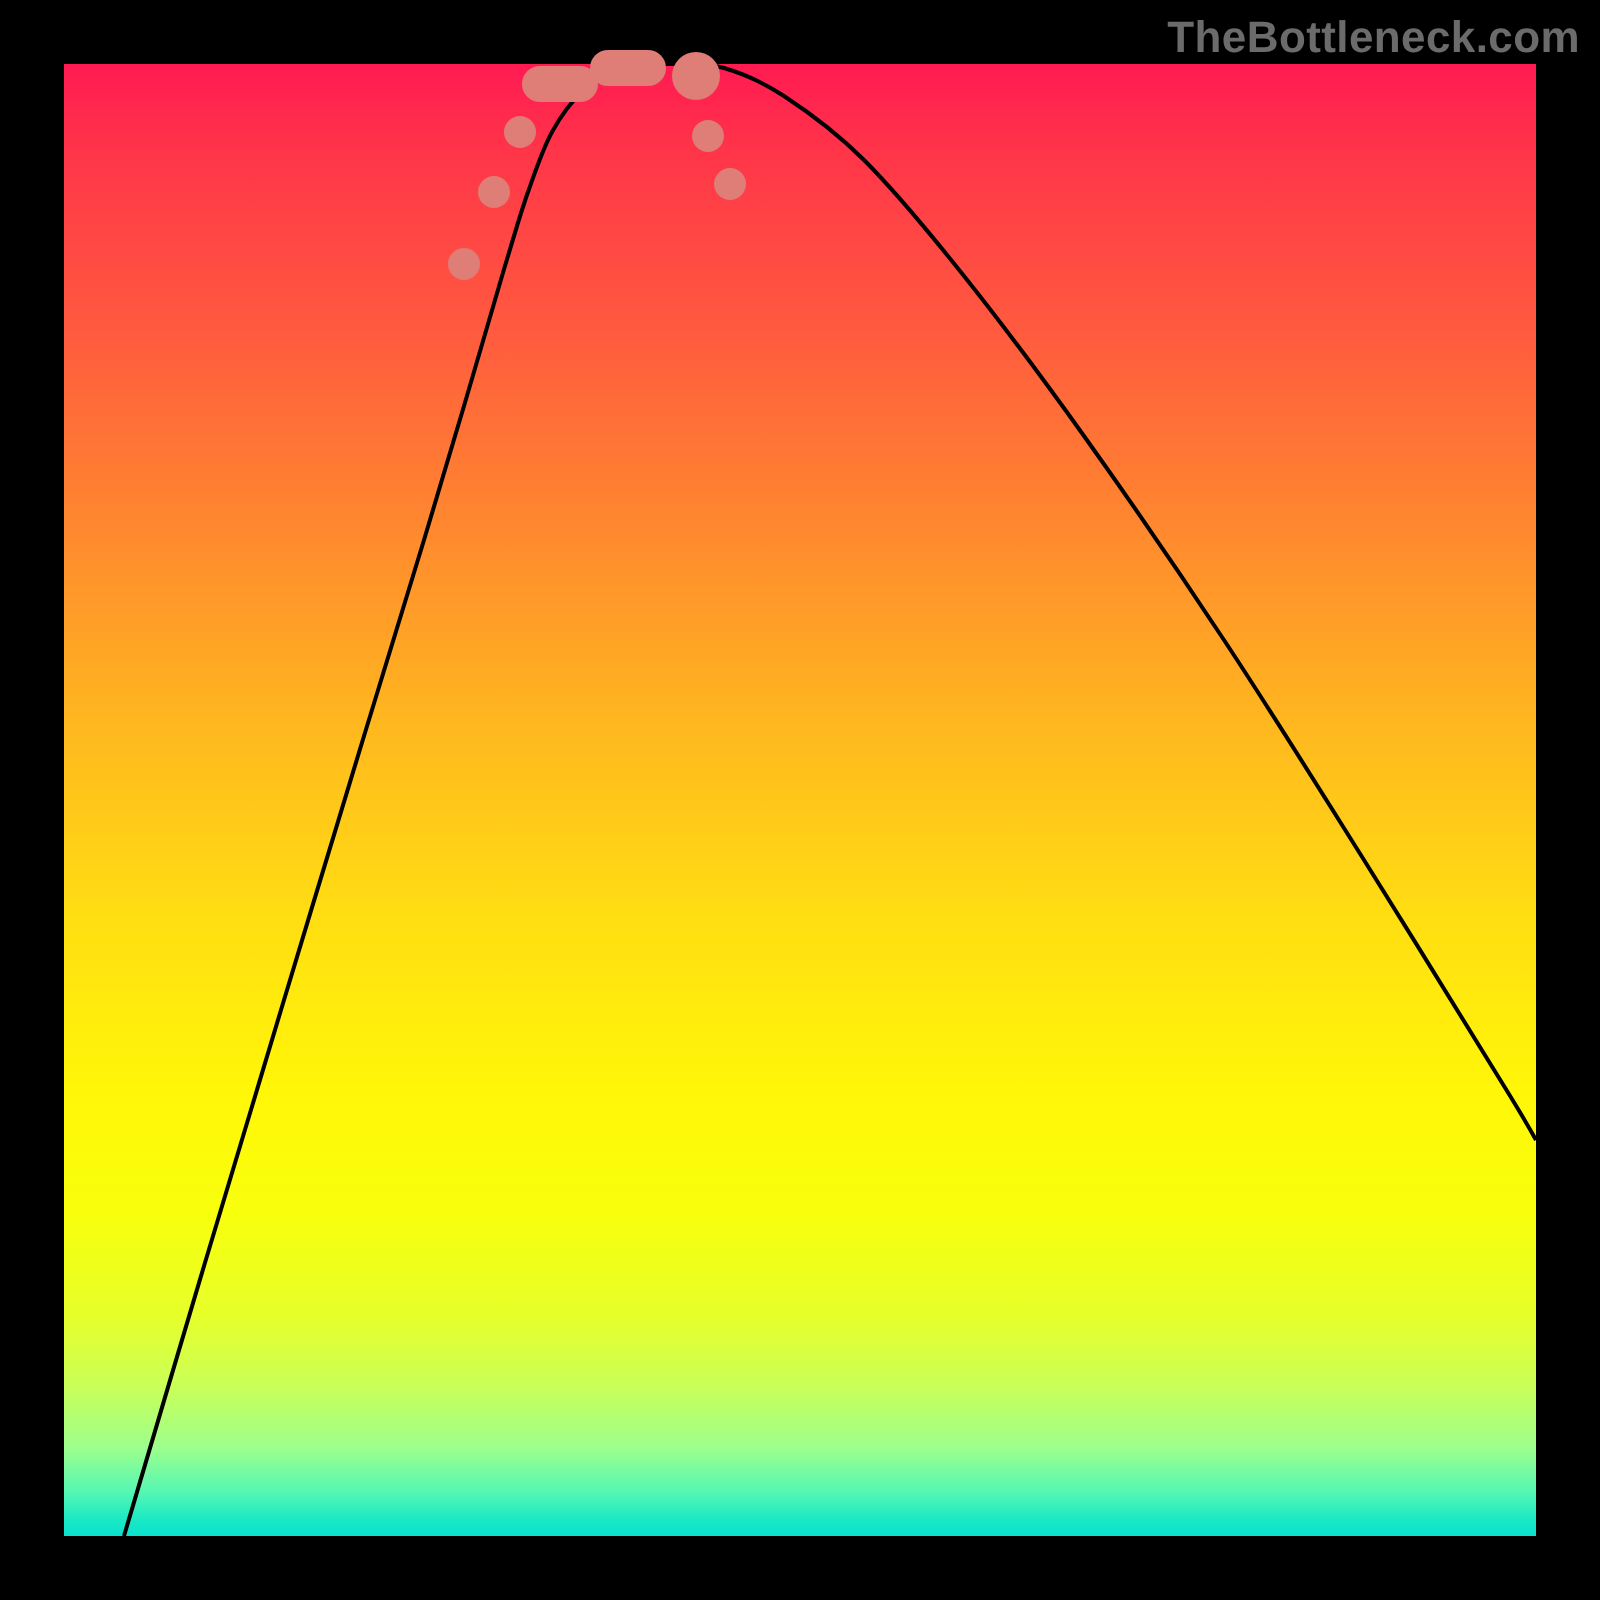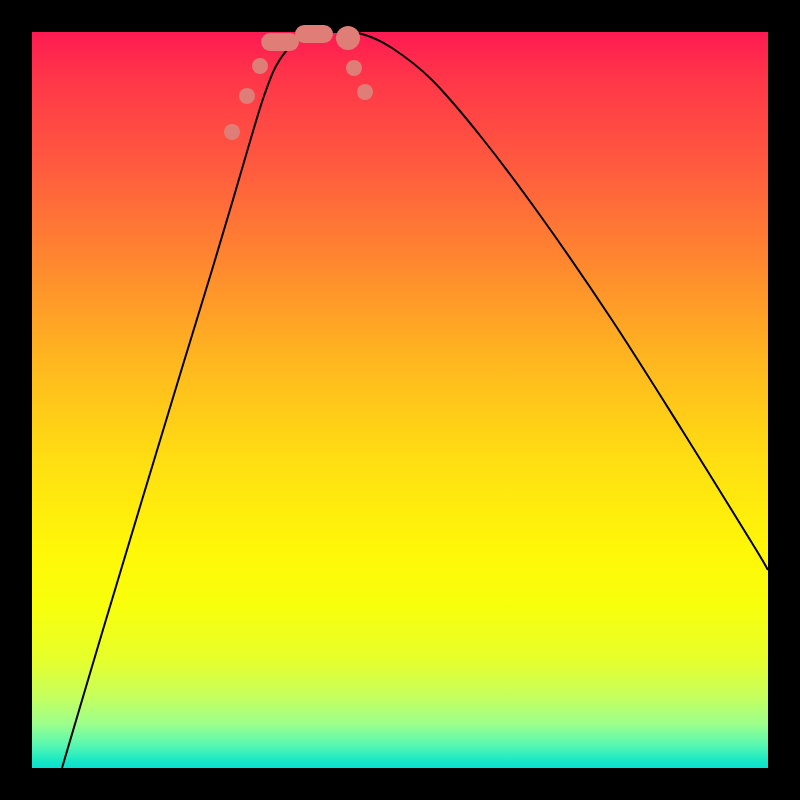--- a/index.html
+++ b/index.html
@@ -36,20 +36,21 @@
   
   .mk { position:absolute; width:16px; height:16px; border-radius:50%;
         background:#df7d77; transform:translate(-8px,-8px); }
   .mk.big { width:24px; height:24px; border-radius:12px; transform:translate(-12px,-12px); }
   .mk.wide { width:38px; height:18px; border-radius:9px; transform:translate(-19px,-9px); }
 </style>
 </head>
 <body>
 
 <div class="frame">
+  <div class="watermark">TheBottleneck.com</div>
 
   <div class="plot">
     <svg class="curve" viewBox="0 0 736 736" preserveAspectRatio="none">
       <path d="M 30 736 C 36.666666666666664 713.5, 56.666666666666664 645.6666666666666, 70 601 C 83.33333333333333 556.3333333333334, 96.66666666666667 512.1666666666666, 110 468 C 123.33333333333333 423.8333333333333, 138.33333333333334 374.3333333333333, 150 336 C 161.66666666666666 297.6666666666667, 171.66666666666666 265.5, 180 238 C 188.33333333333334 210.5, 194.66666666666666 189, 200 171 C 205.33333333333334 153, 208.33333333333334 142.5, 212 130 C 215.66666666666666 117.5, 218.66666666666666 107, 222 96 C 225.33333333333334 85, 228.33333333333334 74.33333333333333, 232 64 C 235.66666666666666 53.666666666666664, 239.33333333333334 42.5, 244 34 C 248.66666666666666 25.5, 254 18.333333333333332, 260 13 C 266 7.666666666666667, 272.5 4.166666666666666, 280 2 C 287.5 -0.16666666666666652, 296.6666666666667 0, 305 0 C 313.3333333333333 0, 320.8333333333333 -0.6666666666666665, 330 2 C 339.1666666666667 4.666666666666666, 348.3333333333333 8.333333333333332, 360 16 C 371.6666666666667 23.666666666666668, 385 33, 400 48 C 415 63, 431.6666666666667 83, 450 106 C 468.3333333333333 129, 488.3333333333333 155.66666666666666, 510 186 C 531.6666666666666 216.33333333333334, 556.6666666666666 252.66666666666666, 580 288 C 603.3333333333334 323.3333333333333, 626.6666666666666 360.8333333333333, 650 398 C 673.3333333333334 435.1666666666667, 705.6666666666666 487.6666666666667, 720 511 C 734.3333333333334 534.3333333333334, 733.3333333333334 533.5, 736 538"></path>
     </svg>
     <div id="marker-layer">
         <div class="mk" style="left: 200px; top: 100px;"></div>
         <div class="mk" style="left: 215px; top: 64px;"></div>
         <div class="mk" style="left: 228px; top: 34px;"></div>
         <div class="mk wide" style="left: 248px; top: 10px;"></div>

